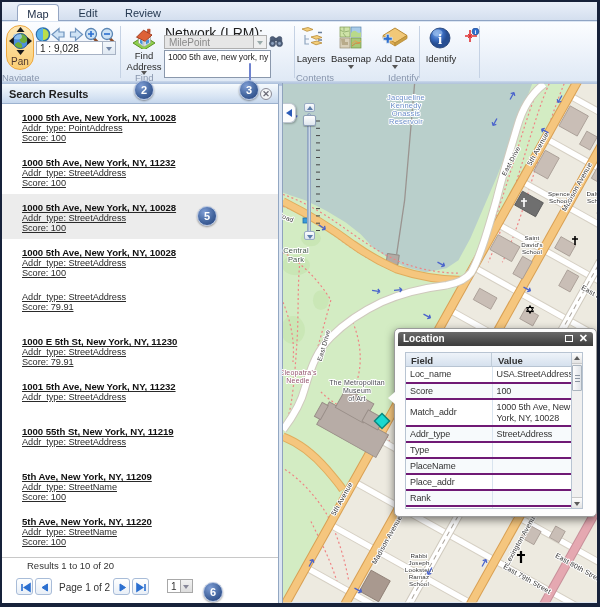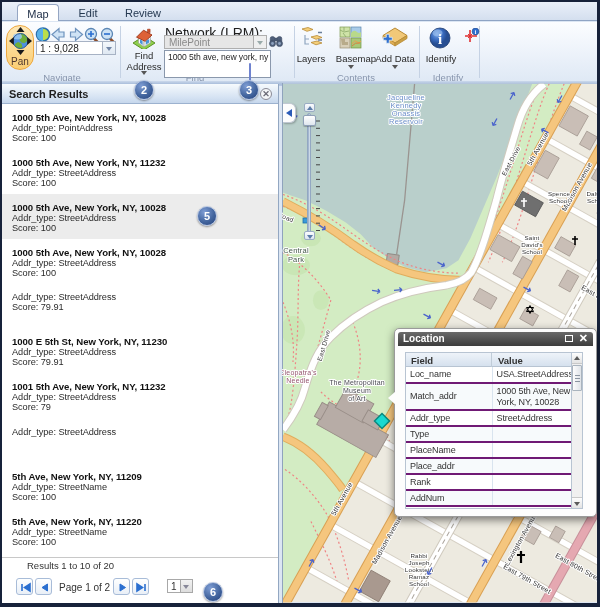--- a/index.html
+++ b/index.html
@@ -4,21 +4,21 @@
 *{margin:0;padding:0;box-sizing:border-box;}
 html,body{width:600px;height:607px;overflow:hidden;background:#17223a;font-family:"Liberation Sans",sans-serif;}
 #app{position:absolute;left:2px;top:2px;width:595px;height:601px;background:#dce6f3;}
 
 #tabbar{position:absolute;left:0;top:0;width:595px;height:19px;background:linear-gradient(#eaf0f9,#d4dfef);border-bottom:1px solid #8fa4c4;}
 .tab{position:absolute;top:2px;height:17px;font-size:11px;color:#243850;text-align:center;padding-top:3px;}
 #tab-map{left:15px;width:42px;background:#fff;border:1px solid #95a6c3;border-bottom:none;border-radius:4px 4px 0 0;color:#1c2c45;}
 
 #ribbon{position:absolute;left:0;top:20px;width:595px;height:59px;background:linear-gradient(#fcfdff,#ecf2fa 55%,#dfe9f5);}
 .gsep{position:absolute;top:4px;height:52px;width:1px;background:#c5d2e4;}
-.glabel{position:absolute;top:50px;font-size:9.5px;color:#8795ad;width:120px;text-align:center;}
+.glabel{position:absolute;top:50px;font-size:9.5px;color:#8795ad;width:120px;text-align:left;}
 #band{position:absolute;left:0;top:79px;width:595px;height:5px;background:linear-gradient(#ccd9ec,#a9bedb 60%,#b9c9e3);}
 
 #panbtn{position:absolute;left:4px;top:3px;width:28px;height:45px;background:linear-gradient(#fde8b8,#fbce74);border:1px solid #eda73e;border-radius:14px;}
 #panbtn .lbl{position:absolute;left:0;bottom:2px;width:100%;text-align:center;font-size:10px;color:#50382e;}
 
 #scalebox{position:absolute;left:34px;top:19px;width:67px;height:14px;background:#fff;border:1px solid #a7b2c4;font-size:10px;color:#222;padding:1px 0 0 3px;}
 #scaledd{position:absolute;left:101px;top:19px;width:13px;height:14px;background:linear-gradient(#f4f8fc,#dfe8f2);border:1px solid #a7b2c4;border-left:none;}
 .dar{position:absolute;width:0;height:0;border-left:3px solid transparent;border-right:3px solid transparent;border-top:4px solid #7287a8;}
 
 #netlabel{position:absolute;left:163px;top:3px;font-size:14px;color:#1e1e1e;}
@@ -27,21 +27,21 @@
 #findinput{position:absolute;left:162px;top:28px;width:107px;height:28px;background:#fff;border:1px solid #8a98ac;font-size:8.6px;color:#1e1e1e;padding:1px 0 0 3px;letter-spacing:-0.1px;line-height:11px;white-space:nowrap;overflow:hidden;}
 .btext{position:absolute;font-size:9.5px;color:#2a2a2a;text-align:center;}
 
 #cline{position:absolute;left:247px;top:61px;width:2px;height:26px;background:#6f83cf;border-radius:2px;}
 
 .badge{position:absolute;width:20px;height:20px;border-radius:50%;background:radial-gradient(circle at 35% 28%,#7e9dd4,#44669f 55%,#24407a);border:1px solid #b7c6e2;box-shadow:0 1px 2px rgba(0,0,0,.4);color:#fff;font-size:11px;font-weight:bold;text-align:center;line-height:18px;z-index:60;}
 
 #panel{position:absolute;left:0;top:82px;width:277px;height:519px;background:#fff;border-right:1px solid #93a7c2;}
 #phead{position:absolute;left:0;top:0;width:276px;height:20px;background:linear-gradient(#f6fafd,#d3e1f2 75%,#c6d7ec);border-bottom:1px solid #9cb2cf;font-size:11px;font-weight:bold;color:#1f1f1f;padding:4px 0 0 7px;}
 #pclose{position:absolute;right:6px;top:4px;width:12px;height:12px;border:1px solid #8a8a96;border-radius:50%;color:#6a6a76;font-size:9px;line-height:10px;text-align:center;background:#f4f6f9;}
-.item{position:absolute;left:0;width:276px;height:45px;padding:9px 0 0 10px;font-size:9.2px;color:#2a2a2a;line-height:10px;letter-spacing:-0.05px;}
+.item{position:absolute;left:0;width:276px;height:45px;padding:9px 0 0 20px;font-size:9.2px;color:#2a2a2a;line-height:10px;letter-spacing:-0.05px;text-decoration:underline;}
 .item b{font-size:9.6px;letter-spacing:-0.05px;color:#111;}
 .item div{margin-top:0;}
 .hl{background:#ececec;}
 #pfoot{position:absolute;left:0;top:473px;width:276px;height:46px;border-top:1px solid #c8c8c8;background:#fff;}
 #results-sum{position:absolute;left:6px;top:2px;font-size:9.5px;color:#333;padding-left:19px;}
 .pgbtn{position:absolute;top:20px;width:17px;height:17px;border:1px solid #a8bcd8;border-radius:3px;background:linear-gradient(#feffff,#e9eff7);}
 .pgbtn svg{position:absolute;left:2px;top:2px;}
 #pagetext{position:absolute;left:57px;top:24px;font-size:10px;color:#333;}
 </style></head><body>
 <div id="app">
@@ -131,21 +131,21 @@
   <rect x="1" y="1" width="10" height="10" fill="#cfe3a8" stroke="#7e9a54" stroke-width="0.7"></rect>
   <path d="M1,4 l4,2 5,-1 M5,1 v4 M4,7 l3,4" stroke="#8aa76a" stroke-width="0.8" fill="none"></path>
   <rect x="12" y="1" width="10" height="10" fill="#a8cbe8" stroke="#5f88ae" stroke-width="0.7"></rect>
   <path d="M12,7 q3,-4 6,-1 q2,2 4,0 v5 h-10 z" fill="#b8d98a"></path>
   <rect x="1" y="12" width="10" height="10" fill="#d8cfb8" stroke="#9a8f74" stroke-width="0.7"></rect>
   <path d="M2,13 h4 v3 h3 v3 h-6 z" fill="#b8ab8a"></path>
   <rect x="12" y="12" width="10" height="10" fill="#a8c878" stroke="#6f9444" stroke-width="0.7"></rect>
   <path d="M13,18 q3,-5 5,-2 q2,2 4,-1" stroke="#e8a050" stroke-width="1" fill="none"></path>
   <path d="M13,20 q3,-4 8,-3" stroke="#d87f3f" stroke-width="1" fill="none"></path>
  </svg>
- <div class="btext" style="left:28px;top:28px;width:50px;text-align:right;">Basemap</div>
+ <div class="btext" style="left:28px;top:28px;width:50px;">Basemap</div>
  <div class="dar" style="left:50px;top:40px;border-top-color:#555"></div>
  <svg width="26" height="22" style="position:absolute;left:84px;top:2px">
   <path d="M13,1 L25,8.5 L13,16 L1,8.5 Z" fill="#f1c878" stroke="#b98a34" stroke-width="1"></path>
   <path d="M1,8.5 L13,16 L13,19 L1,11.5 Z" fill="#e0ae55" stroke="#b98a34" stroke-width="0.8"></path>
   <path d="M13,16 L25,8.5 L25,11.5 L13,19 Z" fill="#caa045" stroke="#b98a34" stroke-width="0.8"></path>
   <path d="M7,11 h4 v-4 h4 v4 h4 v4 h-4 v4 h-4 v-4 h-4 z" fill="#2e6fd0" stroke="#eaf2fa" stroke-width="1" transform="translate(-4,2) scale(0.75)"></path>
  </svg>
  <div class="btext" style="left:72px;top:28px;width:50px;">Add Data</div>
  <div class="dar" style="left:94px;top:40px;border-top-color:#555"></div>
  <svg width="24" height="24" style="position:absolute;left:131px;top:2px">
@@ -171,22 +171,22 @@
 <div id="band"></div>
 <div id="cline"></div>
 <div id="panel">
  <div id="phead">Search Results<div id="pclose">✕</div></div>
  <div class="item" style="top:20px"><b>1000 5th Ave, New York, NY, 10028</b><div>Addr_type: PointAddress</div><div>Score: 100</div></div>
  <div class="item" style="top:65px"><b>1000 5th Ave, New York, NY, 11232</b><div>Addr_type: StreetAddress</div><div>Score: 100</div></div>
  <div class="item hl" style="top:110px"><b>1000 5th Ave, New York, NY, 10028</b><div>Addr_type: StreetAddress</div><div>Score: 100</div></div>
  <div class="item" style="top:155px"><b>1000 5th Ave, New York, NY, 10028</b><div>Addr_type: StreetAddress</div><div>Score: 100</div></div>
  <div class="item" style="top:199px"><div>Addr_type: StreetAddress</div><div>Score: 79.91</div></div>
  <div class="item" style="top:244px"><b>1000 E 5th St, New York, NY, 11230</b><div>Addr_type: StreetAddress</div><div>Score: 79.91</div></div>
- <div class="item" style="top:289px"><b>1001 5th Ave, New York, NY, 11232</b><div>Addr_type: StreetAddress</div><div>Score: 79</div></div>
- <div class="item" style="top:334px"><div>Addr_type: StreetAddress</div></div>
+ <div class="item" style="top:289px"><b>1001 5th Ave, New York, NY, 11232</b><div>Addr_type: StreetAddress</div></div>
+ <div class="item" style="top:334px"><b>1000 55th St, New York, NY, 11219</b><div>Addr_type: StreetAddress</div></div>
  <div class="item" style="top:379px"><b>5th Ave, New York, NY, 11209</b><div>Addr_type: StreetName</div><div>Score: 100</div></div>
  <div class="item" style="top:424px"><b>5th Ave, New York, NY, 11220</b><div>Addr_type: StreetName</div><div>Score: 100</div></div>
  <div id="pfoot">
   <div id="results-sum">Results 1 to 10 of 20</div>
   <div class="pgbtn" style="left:14px">
           <svg width="13" height="13">
             <path d="M3,3 v7 M11,3 L5.5,6.5 L11,10 Z" fill="#2a6fd0" stroke="#2a6fd0" stroke-width="1.6"></path>
           </svg>
         </div>
   <div class="pgbtn" style="left:33px">
@@ -477,20 +477,24 @@
   <table style="border-collapse:collapse;width:166px;table-layout:fixed;font-size:9px;color:#333;letter-spacing:-0.1px;">
    <colgroup>
             <col style="width:86px">
             <col>
           </colgroup>
    <tbody>
             <tr style="height:16px">
               <td class="tf">Loc_name</td>
               <td class="tv">USA.StreetAddress</td>
             </tr>
+   <tr style="height:16px">
+              <td class="tf">Score</td>
+              <td class="tv">100</td>
+            </tr>
    <tr style="height:27px">
               <td class="tf">Match_addr</td>
               <td class="tv">1000 5th Ave, New<br>York, NY, 10028</td>
             </tr>
    <tr style="height:16px">
               <td class="tf">Addr_type</td>
               <td class="tv">StreetAddress</td>
             </tr>
    <tr style="height:16px">
               <td class="tf">Type</td>

